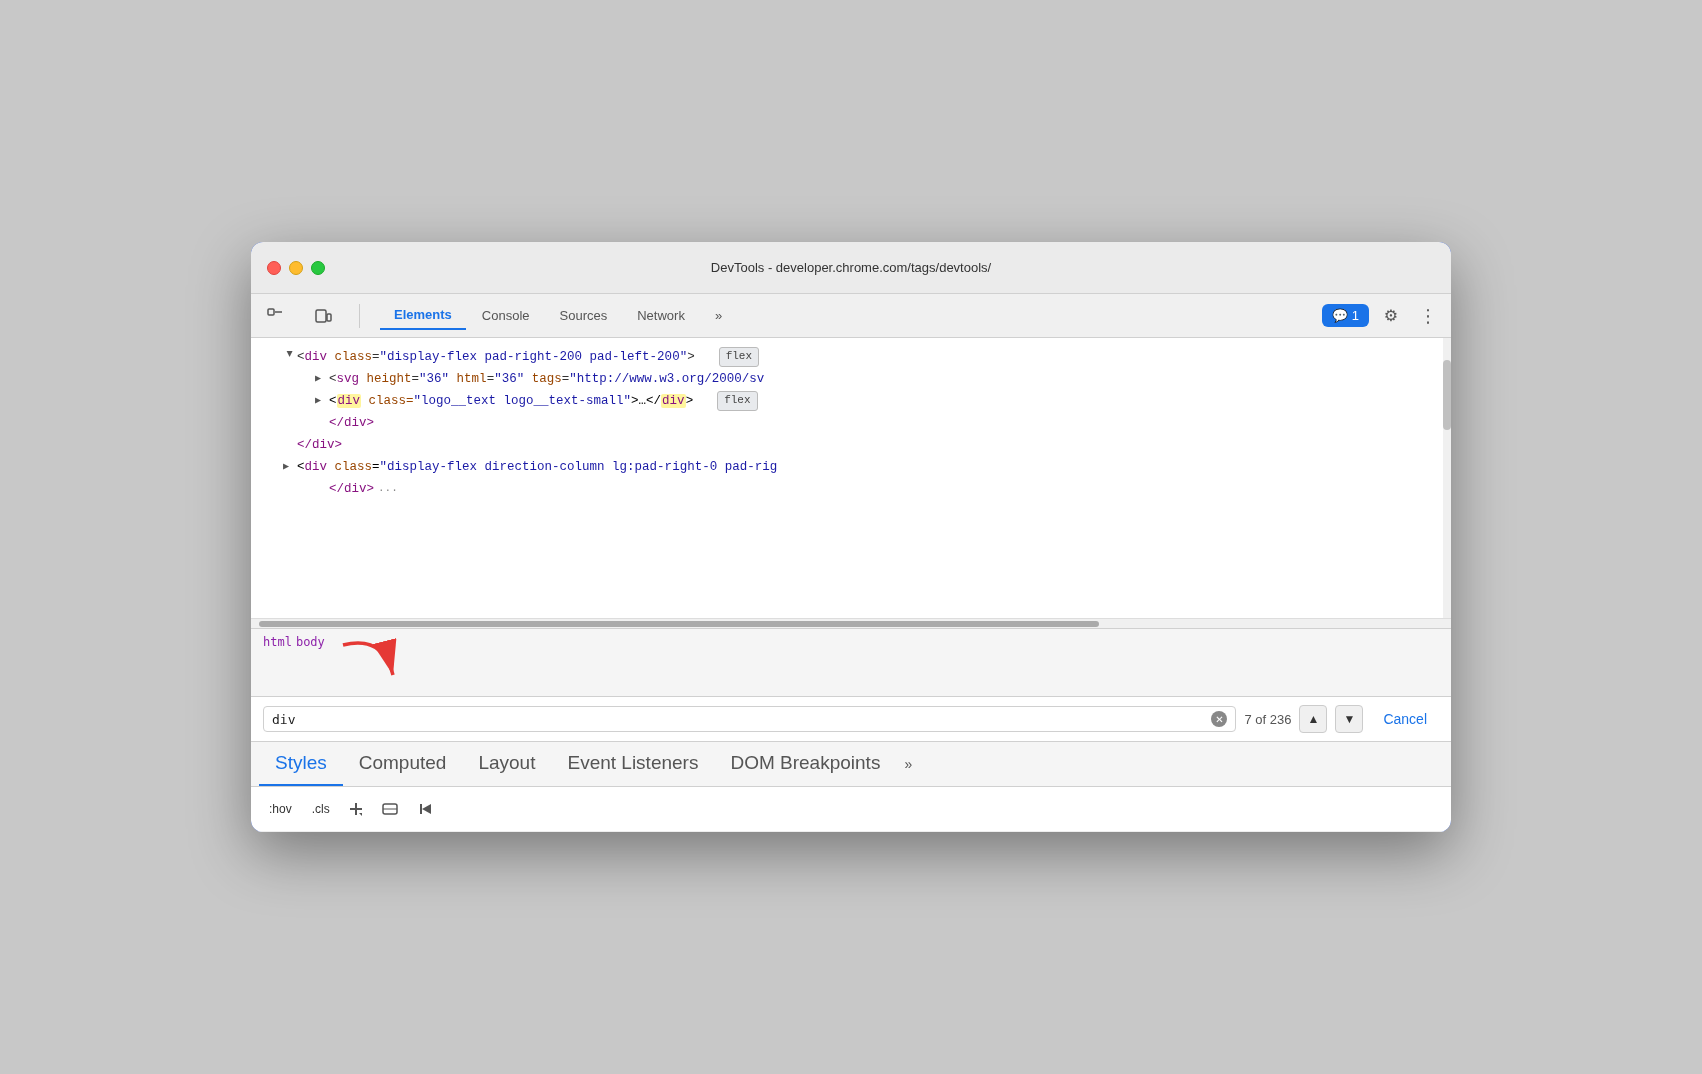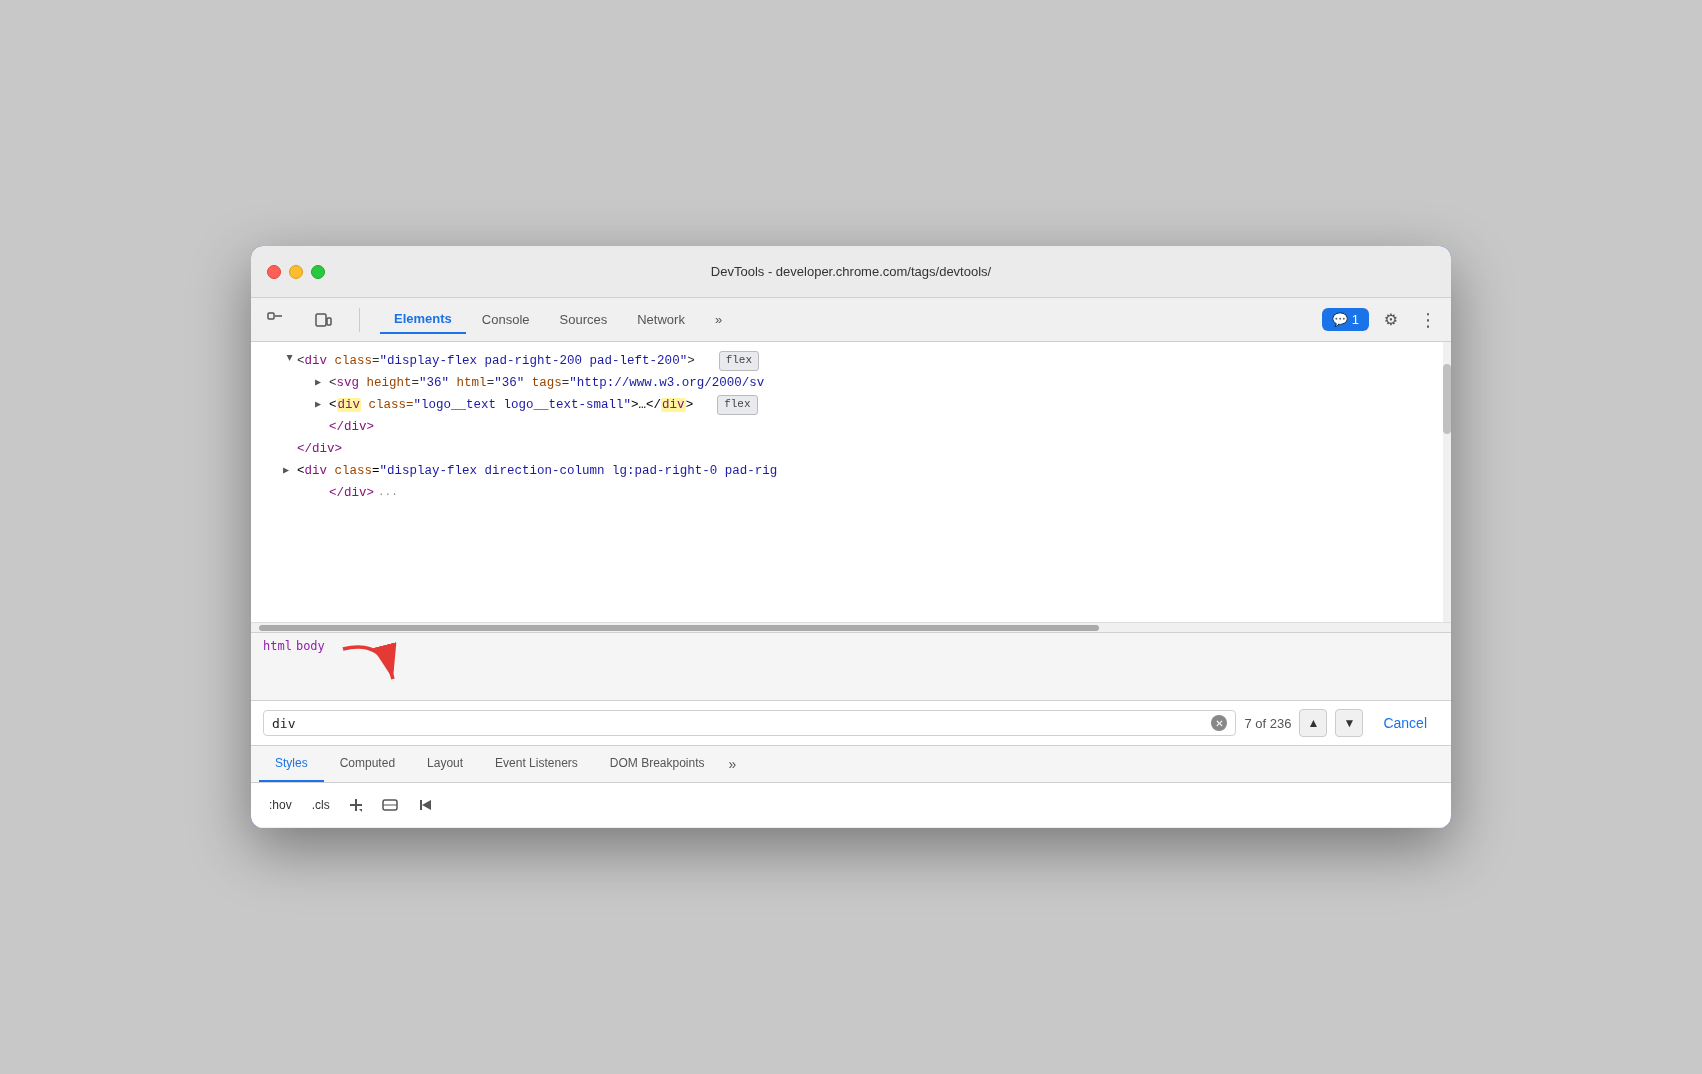--- a/index.html
+++ b/index.html
@@ -309,21 +309,21 @@
     .bottom-tabs {
       background: #f5f5f5;
       border-bottom: 1px solid #d0d0d0;
       display: flex;
       align-items: center;
       padding: 0 8px;
     }
 
     .bottom-tab {
       padding: 10px 16px;
-      font-size: 12px;
+      font-size: 19px;
       color: #555;
       cursor: pointer;
       border-bottom: 2px solid transparent;
     }
 
     .bottom-tab.active {
       color: #1a73e8;
       border-bottom: 2px solid #1a73e8;
       font-weight: 500;
     }

